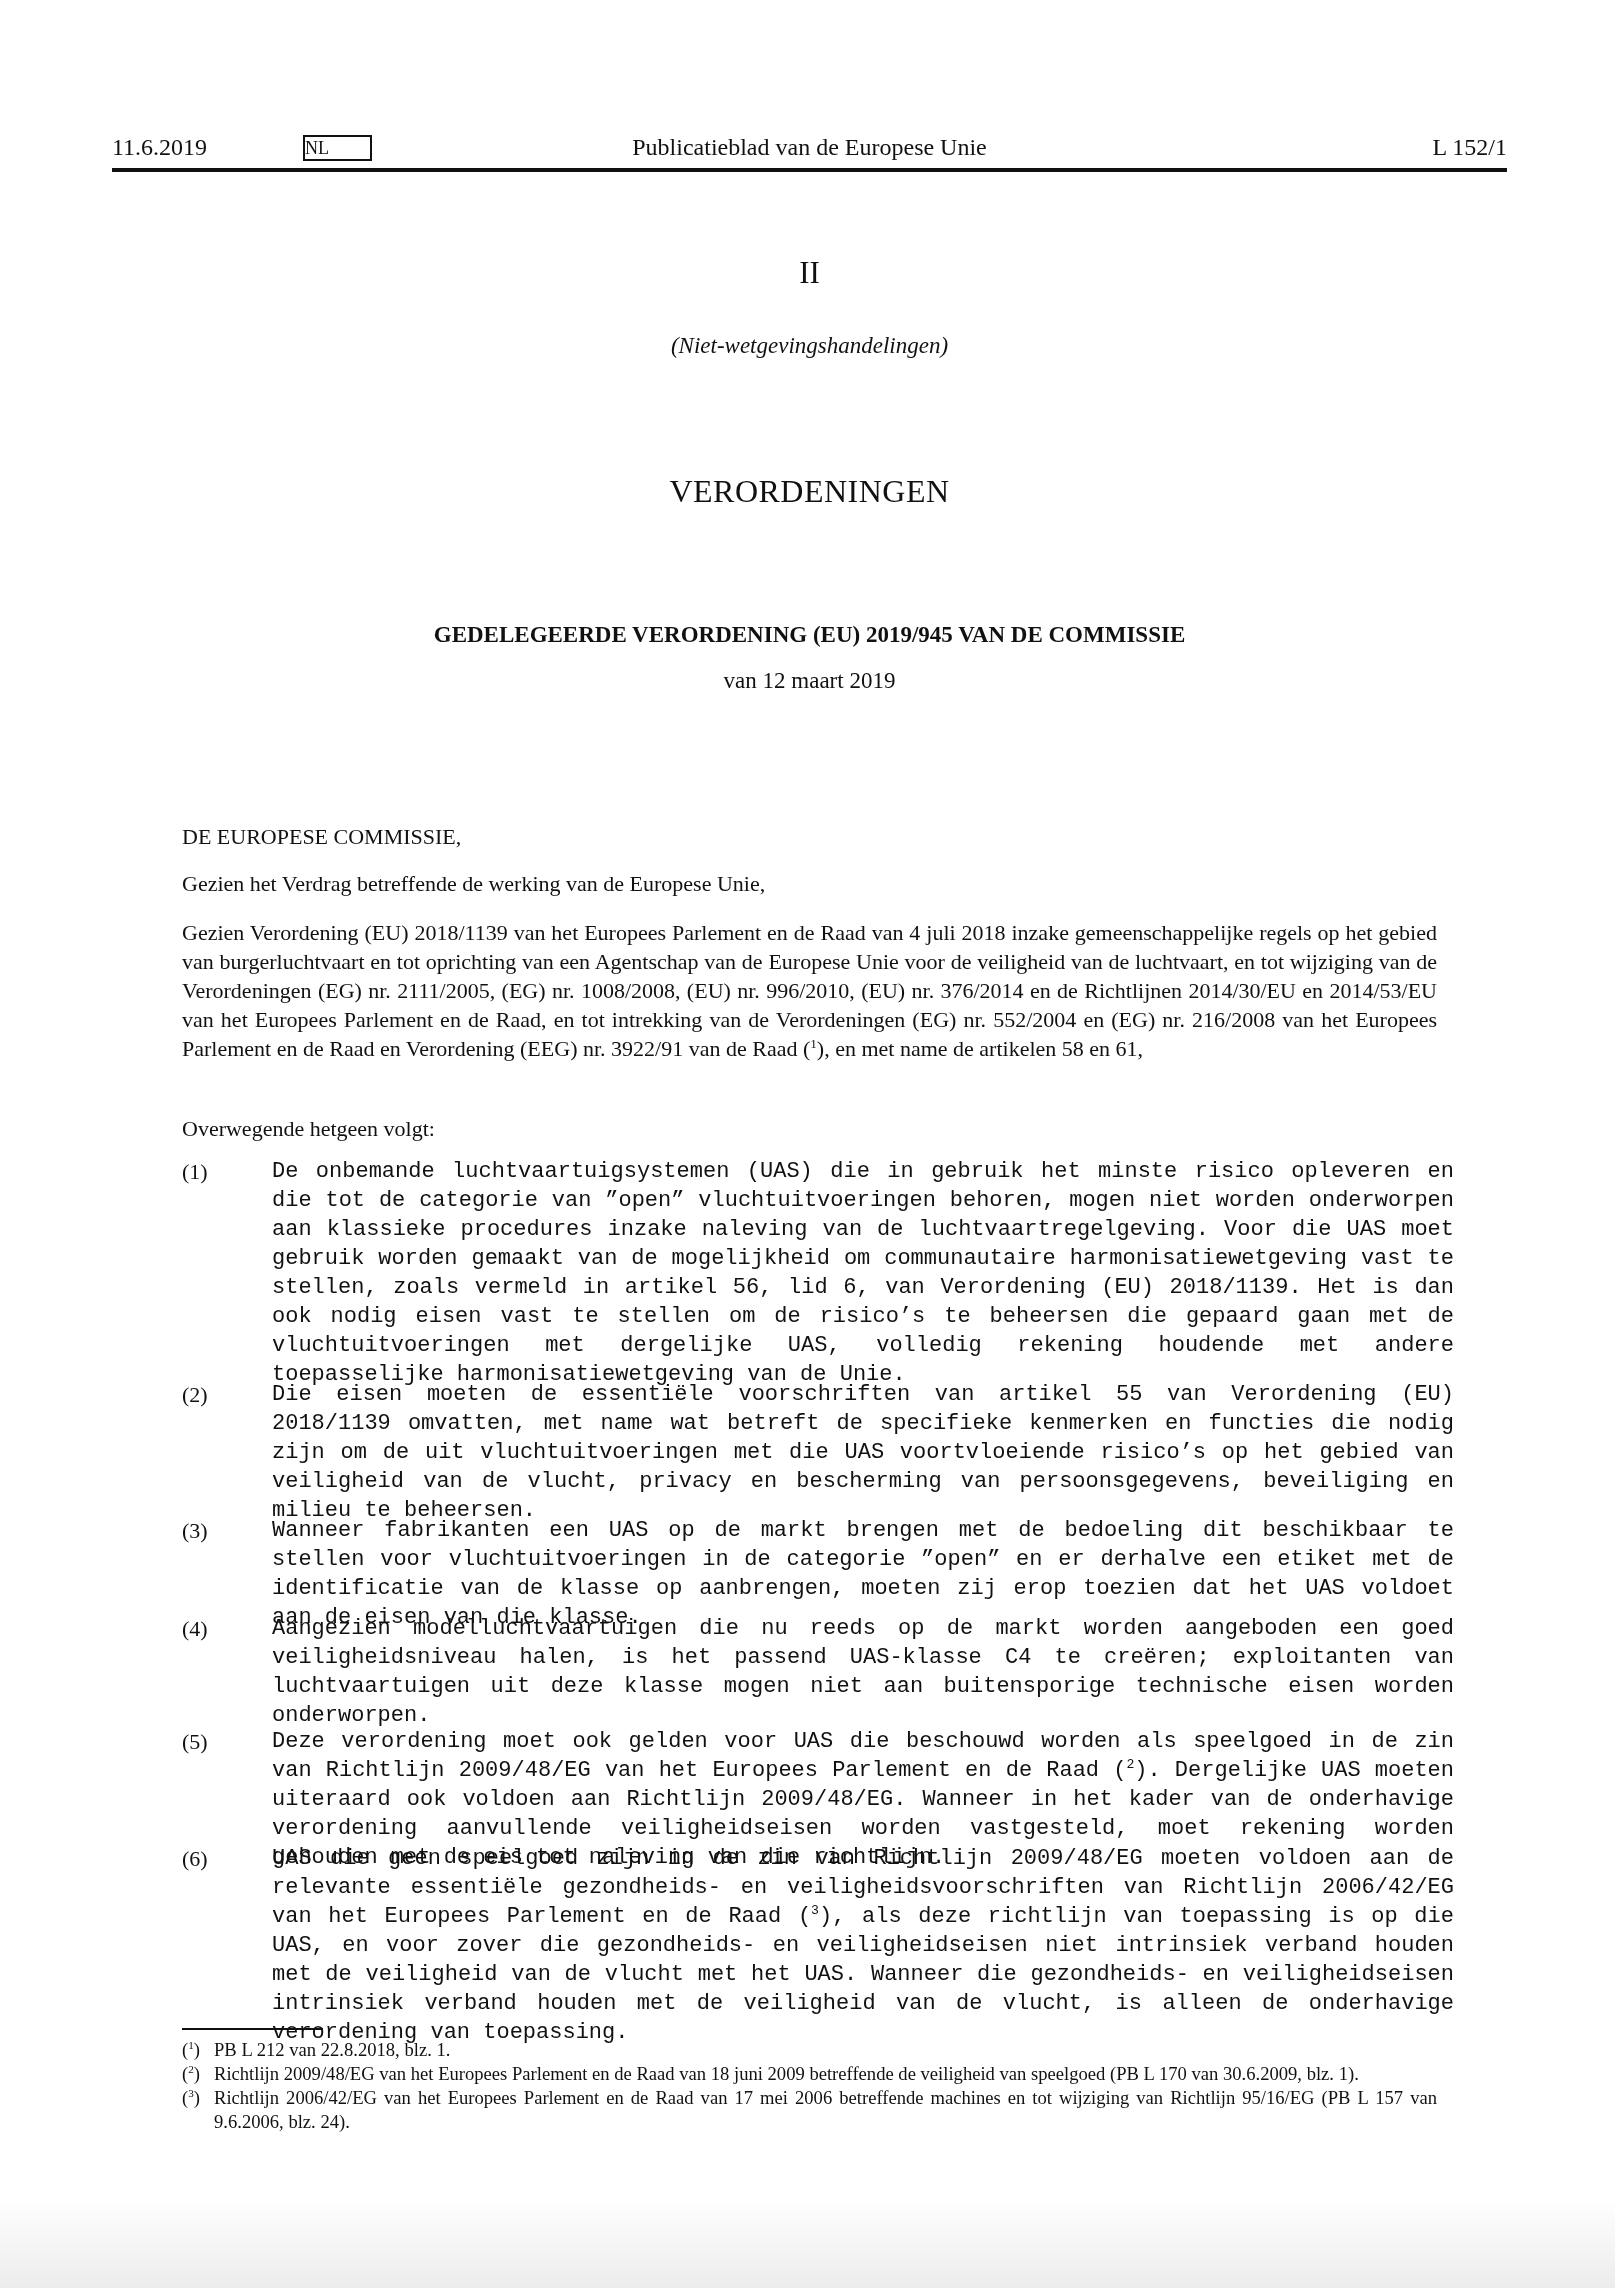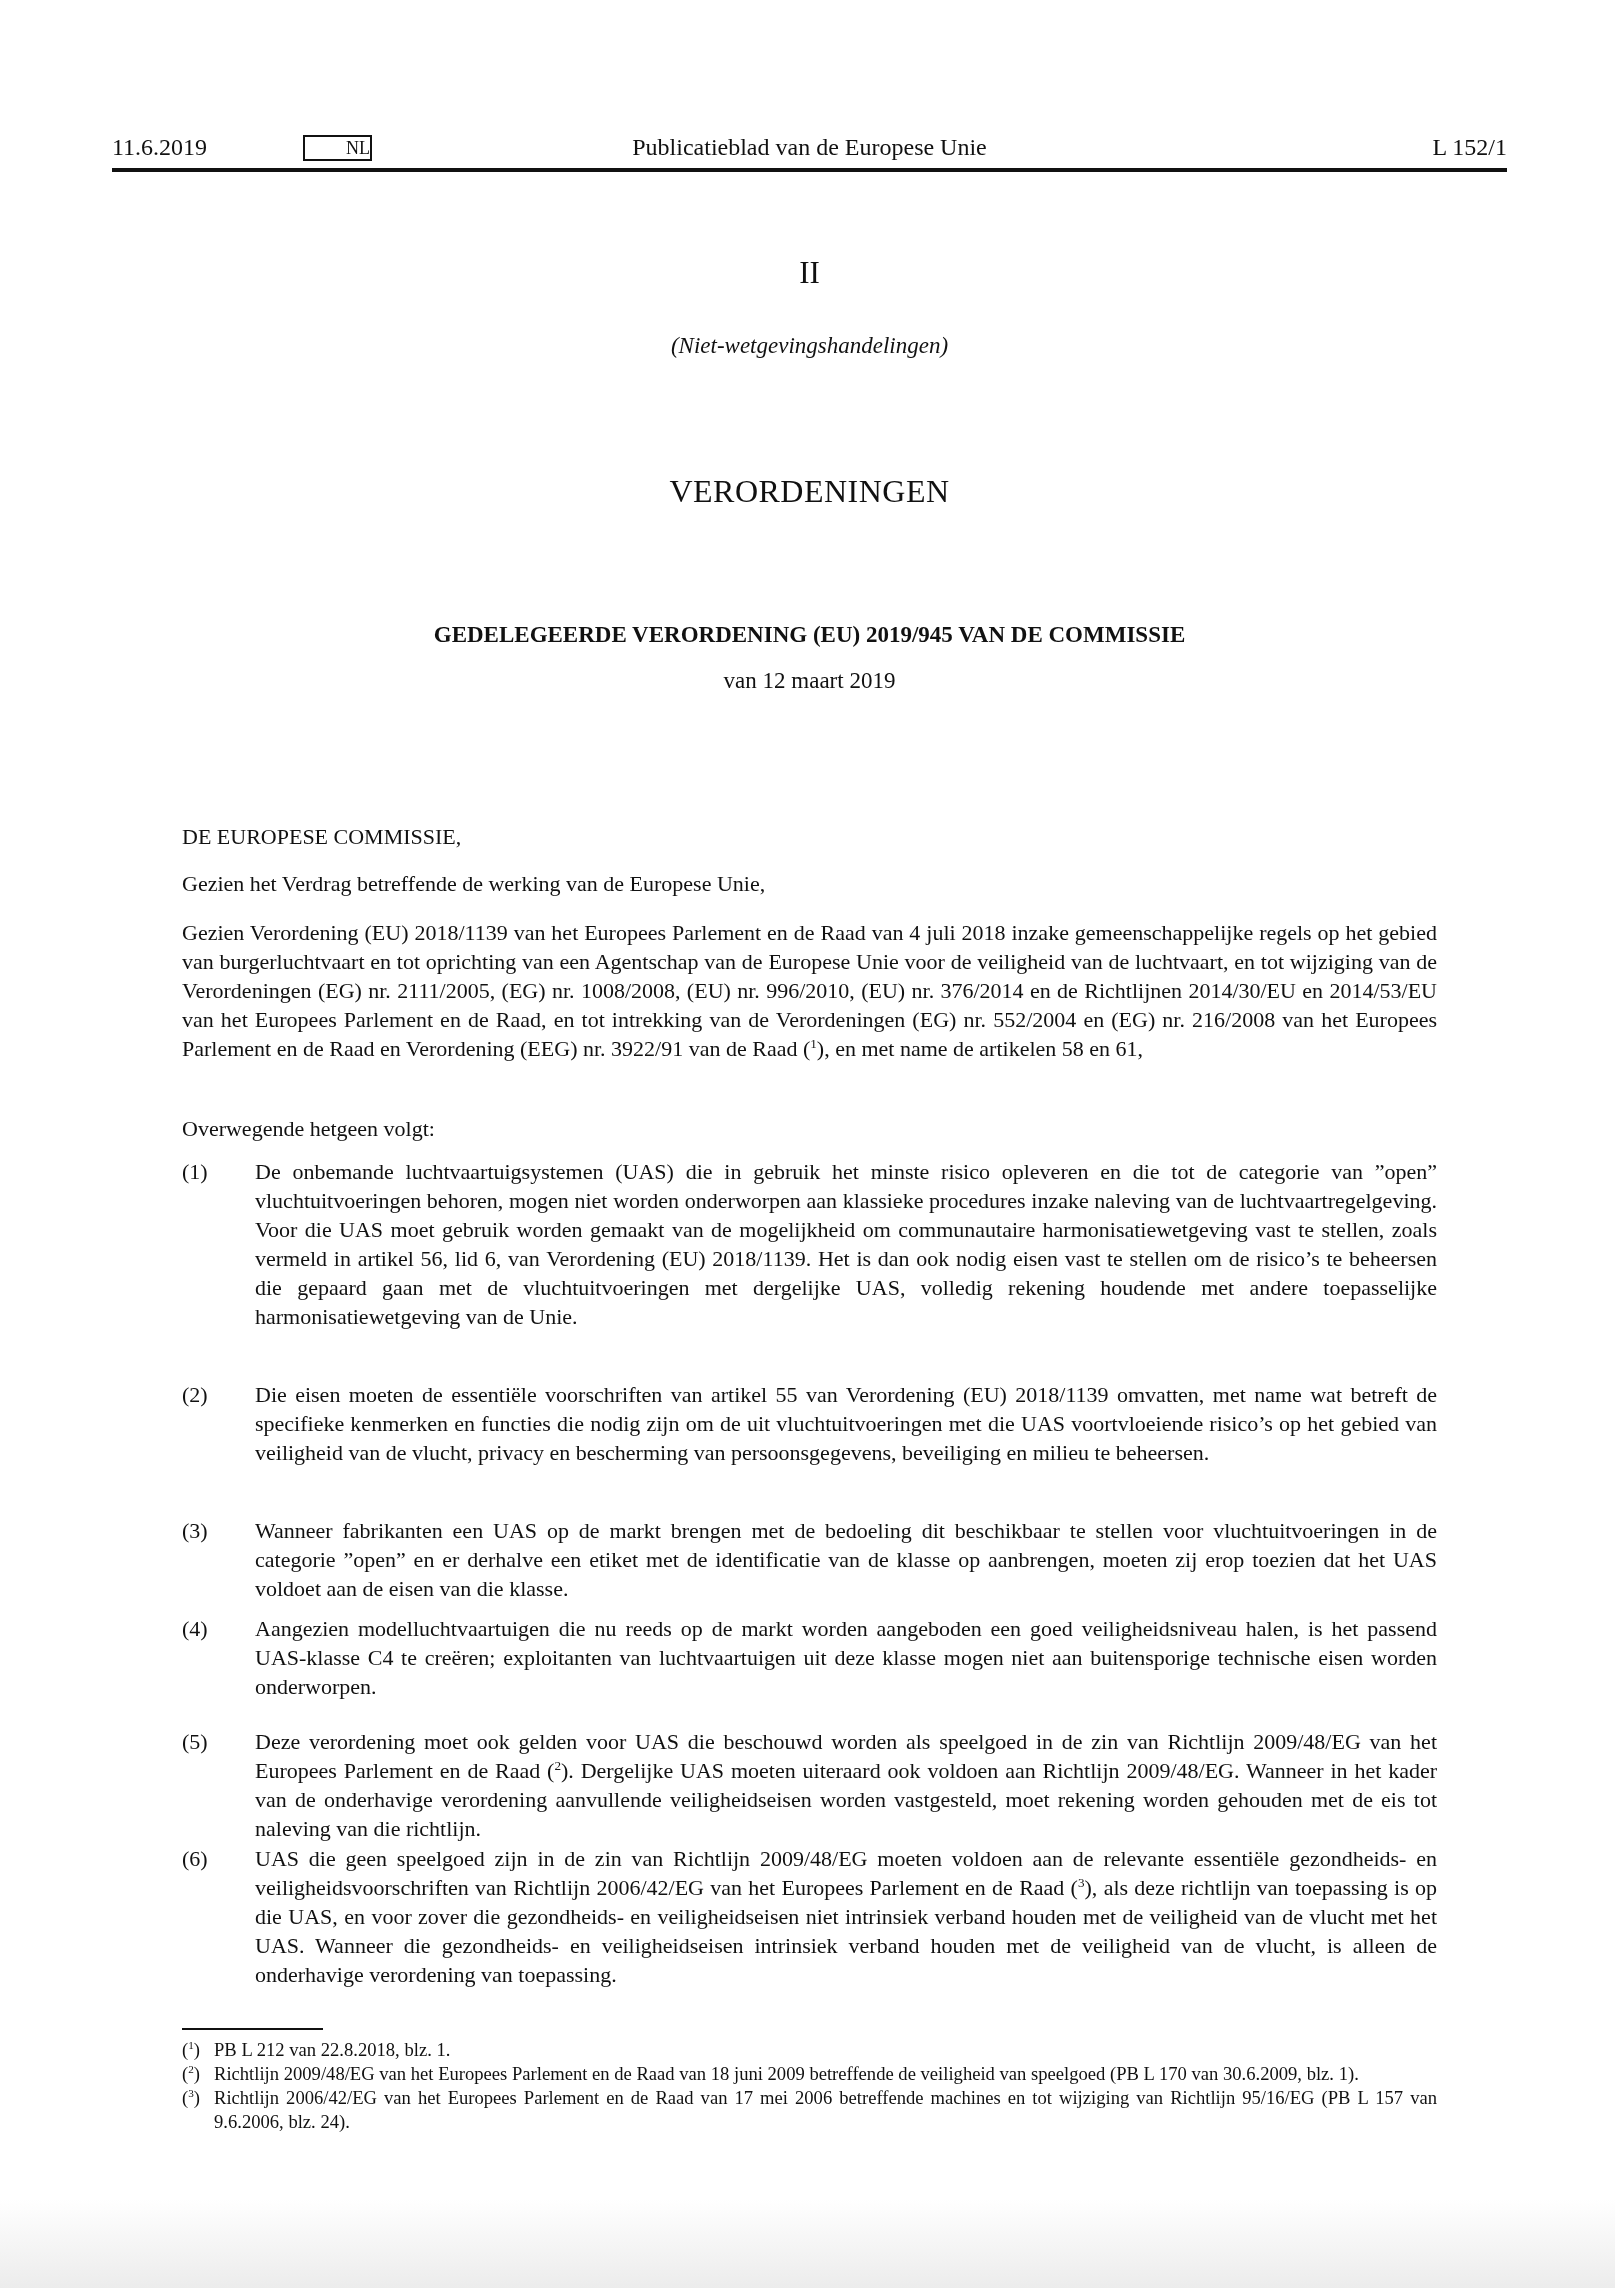--- a/index.html
+++ b/index.html
@@ -7,21 +7,21 @@
     width: 1615px; height: 2288px; position: relative; overflow: hidden;
     background: linear-gradient(to bottom, #ffffff 0, #ffffff 2199px, #ececec 2288px);
     font-family: "Liberation Serif", "DejaVu Serif", serif;
     color: #111;
   }
   .page { position: absolute; left: 0; top: 0; width: 1615px; height: 2288px; }
 
   
   .hdr { position: absolute; left: 112px; top: 130px; width: 1395px; height: 34px; font-size: 24px; line-height: 34px; }
   .hdr-date { position: absolute; left: 0; top: 0; }
-  .hdr-lang { position: absolute; left: 191px; top: 4.8px; width: 65px; height: 22px; border: 2.9px solid #111; font-size: 18px; line-height: 22px; text-align: right; }
+  .hdr-lang { position: absolute; left: 191px; top: 4.8px; width: 65px; height: 22px; border: 2.9px solid #111; font-size: 18px; line-height: 22px; text-align: left; }
   .hdr-title { position: absolute; left: 0; right: 0; top: 0; text-align: center; }
   .hdr-page { position: absolute; right: 0; top: 0; }
   .hdr-rule { position: absolute; left: 112px; top: 168px; width: 1395px; height: 3.8px; background: #111; }
 
   .center { position: absolute; left: 112px; width: 1395px; text-align: center; }
   .sect-num { top: 254px; font-size: 31px; line-height: 38px; }
   .sect-sub { top: 330px; font-size: 23px; line-height: 32.5px; font-style: italic; }
   .sect-title { top: 463px; font-size: 32px; line-height: 57px; letter-spacing: 0.5px; }
 
   .act-type { top: 619px; font-size: 23px; line-height: 31px; font-weight: bold; }
@@ -30,21 +30,21 @@
 
   .body { position: absolute; left: 182px; width: 1255px; font-size: 22px; line-height: 29px; }
   .p { position: absolute; left: 0; width: 1255px; text-align: justify; }
   .p-caps { top: 822px; }
   .p-gezien1 { top: 869px; }
   .p-gezien2 { top: 918px; }
   .p-overw { top: 1114px; }
 
   .recital { position: absolute; left: 0; width: 1255px; }
   .recital-num { position: absolute; left: 0; top: 0; }
-  .recital-text { position: absolute; left: 73px; width: 1182px; text-align: justify; }
+  .recital-text { position: absolute; left: 90px; width: 1182px; text-align: justify; font-family: Liberation Mono, monospace; }
   .r1 { top: 1157px; } .r2 { top: 1380px; } .r3 { top: 1516px; }
   .r4 { top: 1614px; } .r5 { top: 1727px; } .r6 { top: 1844px; }
 
   .fn-rule { position: absolute; left: 182px; top: 2028px; width: 141px; height: 1.9px; background: #111; }
   .footnotes { position: absolute; left: 182px; top: 2038px; width: 1255px; font-size: 18.6px; line-height: 24px; }
   .fn { position: relative; padding-left: 32px; text-align: justify; }
   .fn-mark { position: absolute; left: 0; top: 0; }
   sup { font-size: 0.6em; line-height: 0; vertical-align: 0.6em; }
 </style>
 </head>

